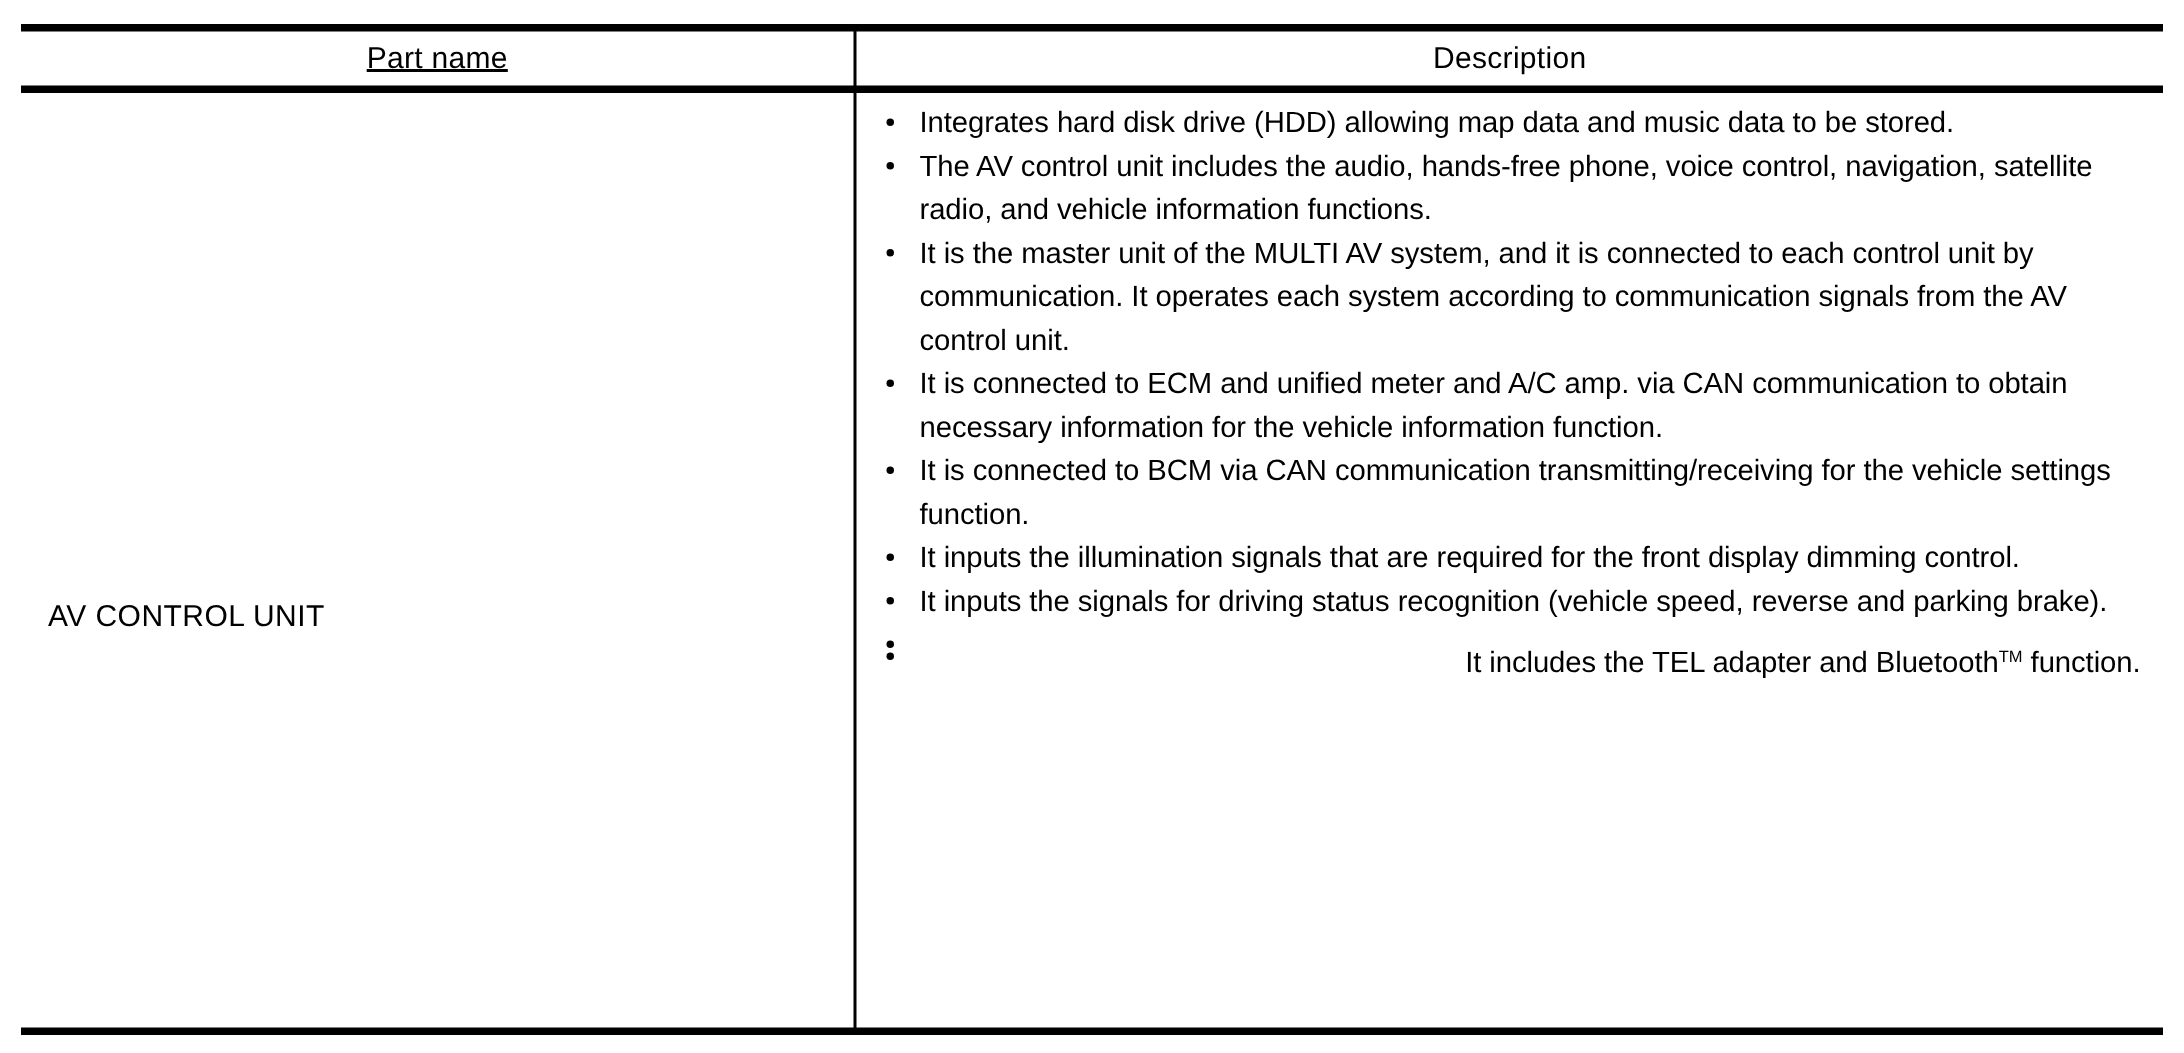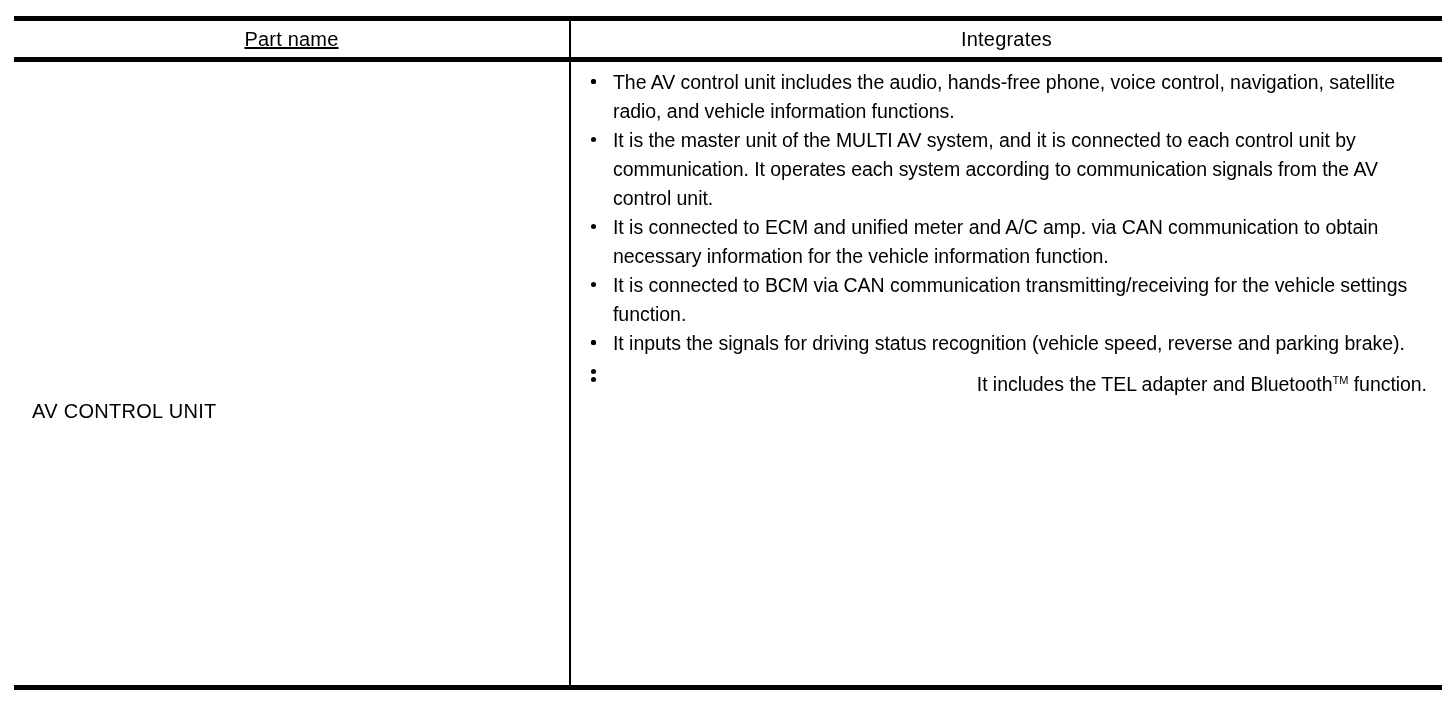--- a/index.html
+++ b/index.html
@@ -134,46 +134,48 @@
 
 <div class="page">
 
   <div class="rule-top"></div>
   <div class="rule-header"></div>
   <div class="rule-bottom"></div>
   <div class="col-divider"></div>
 
   <div class="hdr hdr-part">Part name</div>
 
-  <div class="hdr hdr-desc">Integrates</div>
+  <div class="hdr hdr-desc">Description</div>
 
   <div class="part-name">AV CONTROL UNIT</div>
 
   <ul class="desc-list">
     <li>
       <span class="bullet"></span>
+      <span>Integrates hard disk drive (HDD) allowing map data and music data to be stored.</span>
     </li>
     <li>
       <span class="bullet"></span>
       <span>The AV control unit includes the audio, hands-free phone, voice control, navigation, satellite radio, and vehicle information functions.</span>
     </li>
     <li>
       <span class="bullet"></span>
       <span>It is the master unit of the MULTI AV system, and it is connected to each control unit by communication. It operates each system according to communication signals from the AV control unit.</span>
     </li>
     <li>
       <span class="bullet"></span>
       <span>It is connected to ECM and unified meter and A/C amp. via CAN communication to obtain necessary information for the vehicle information function.</span>
     </li>
     <li>
       <span class="bullet"></span>
       <span>It is connected to BCM via CAN communication transmitting/receiving for the vehicle settings function.</span>
     </li>
     <li>
       <span class="bullet"></span>
+      <span>It inputs the illumination signals that are required for the front display dimming control.</span>
     </li>
     <li>
       <span class="bullet"></span>
       <span>It inputs the signals for driving status recognition (vehicle speed, reverse and parking brake).</span>
     </li>
     <li>
       <span class="bullet"></span>
     </li>
     <li class="spaced">
       <span class="bullet"></span>

